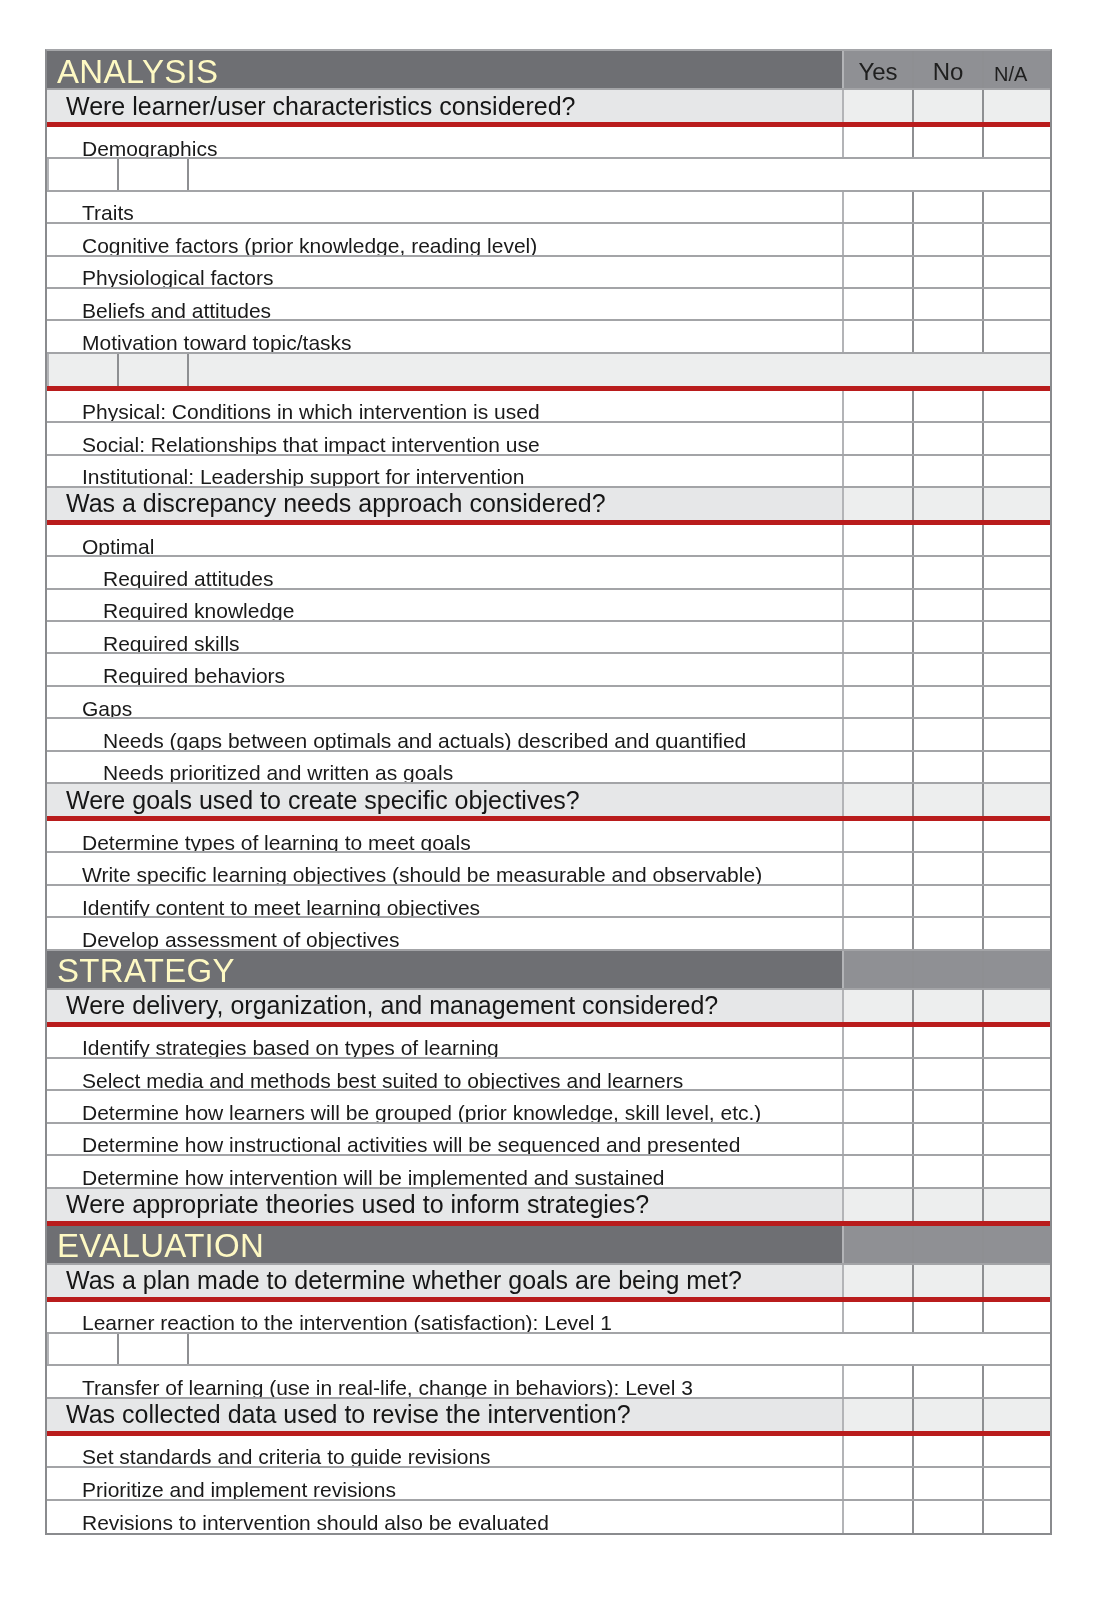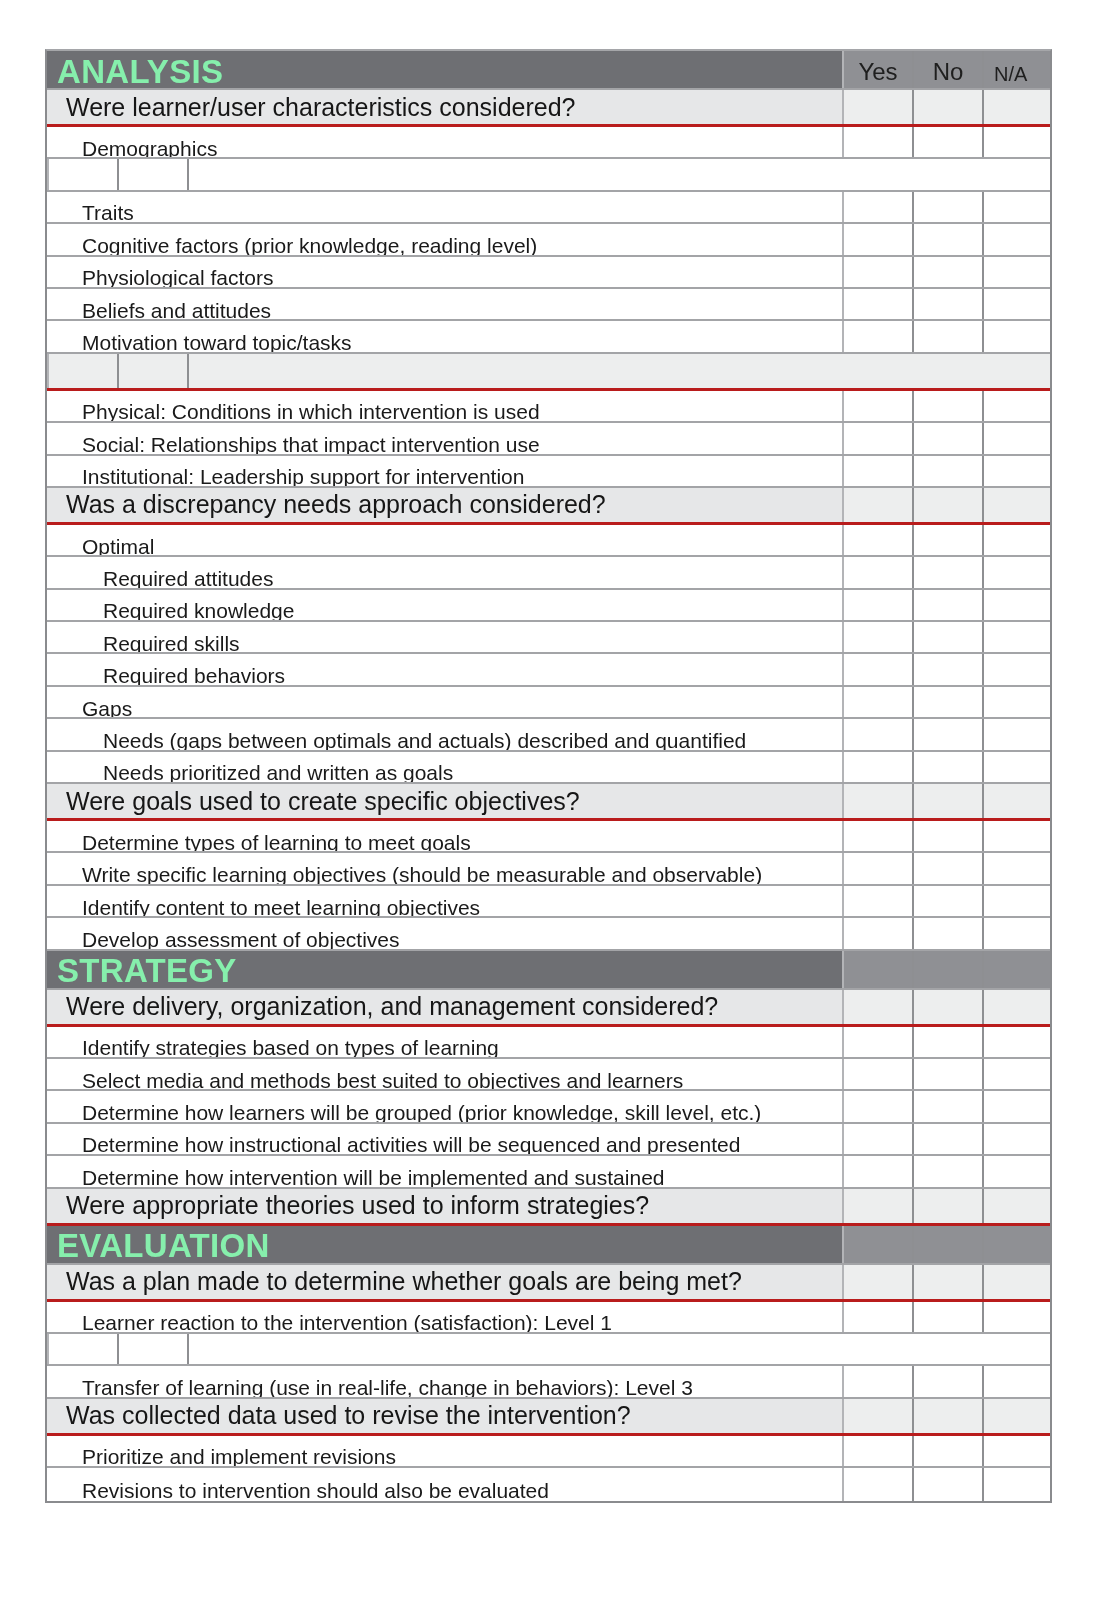--- a/index.html
+++ b/index.html
@@ -8,27 +8,27 @@
   .row { display: flex; box-sizing: border-box; border-bottom: 2px solid #a3a4a7; }
   .row:last-child { border-bottom: none; }
   .label { flex: 0 0 795px; box-sizing: border-box; display: flex; align-items: center; white-space: nowrap; overflow: hidden; }
   .cell { box-sizing: border-box; border-left: 2px solid #b3b4b7; }
   .cell.c-yes { flex: 0 0 70px; }
   .cell.c-no { flex: 0 0 70px; border-left-color: #8e8f92; }
   .cell.c-na { flex: 1 1 auto; border-left-color: #8e8f92; }
 
   
   .row.section { height: 39px; background: #6e6f73; border-bottom: 2px solid #a3a4a7; }
-  .row.section .label { font-weight: bold; font-size: 33px; color: #86efac; padding-left: 10px; letter-spacing: 0.3px; padding-top: 4px; }
+  .row.section .label { font-weight: normal; font-size: 33px; color: #fef9c3; padding-left: 10px; letter-spacing: 0.3px; padding-top: 4px; }
   .row.section .cell { background: #8f9094; }
   .row.section .hdr { font-size: 24px; color: #1f1f1f; display: flex; align-items: flex-end; justify-content: center; padding-bottom: 2px; }
   .row.section .hdr.c-na { font-size: 20px; justify-content: flex-start; padding-left: 10px; }
 
   
-  .row.question { height: 37px; background: #e6e7e8; border-bottom: 3px solid #b91c1c; }
+  .row.question { height: 37px; background: #e6e7e8; border-bottom: 5px solid #b91c1c; }
   .row.question .label { font-size: 25px; padding-left: 19px; color: #161616; }
   .row.question .cell { background: #edeeee; }
 
   
   .row.item { height: 32.4px; background: #ffffff; }
   .row.item .label { font-size: 21px; padding-left: 35px; padding-top: 13px; }
   .row.item.indent2 .label { padding-left: 56px; text-align: center; }
   .row.item .cell { background: #ffffff; }
 </style>
 </head>
@@ -272,20 +272,26 @@
       <div class="cell c-no"></div>
       <div class="cell c-na"></div>
     </div>
     <div class="row question">
       <div class="label">Was collected data used to revise the intervention?</div>
       <div class="cell c-yes"></div>
       <div class="cell c-no"></div>
       <div class="cell c-na"></div>
     </div>
     <div class="row item">
+      <div class="label">Set standards and criteria to guide revisions</div>
+      <div class="cell c-yes"></div>
+      <div class="cell c-no"></div>
+      <div class="cell c-na"></div>
+    </div>
+    <div class="row item">
       <div class="label">Prioritize and implement revisions</div>
       <div class="cell c-yes"></div>
       <div class="cell c-no"></div>
       <div class="cell c-na"></div>
     </div>
     <div class="row item">
       <div class="label">Revisions to intervention should also be evaluated</div>
       <div class="cell c-yes"></div>
       <div class="cell c-no"></div>
       <div class="cell c-na"></div>

